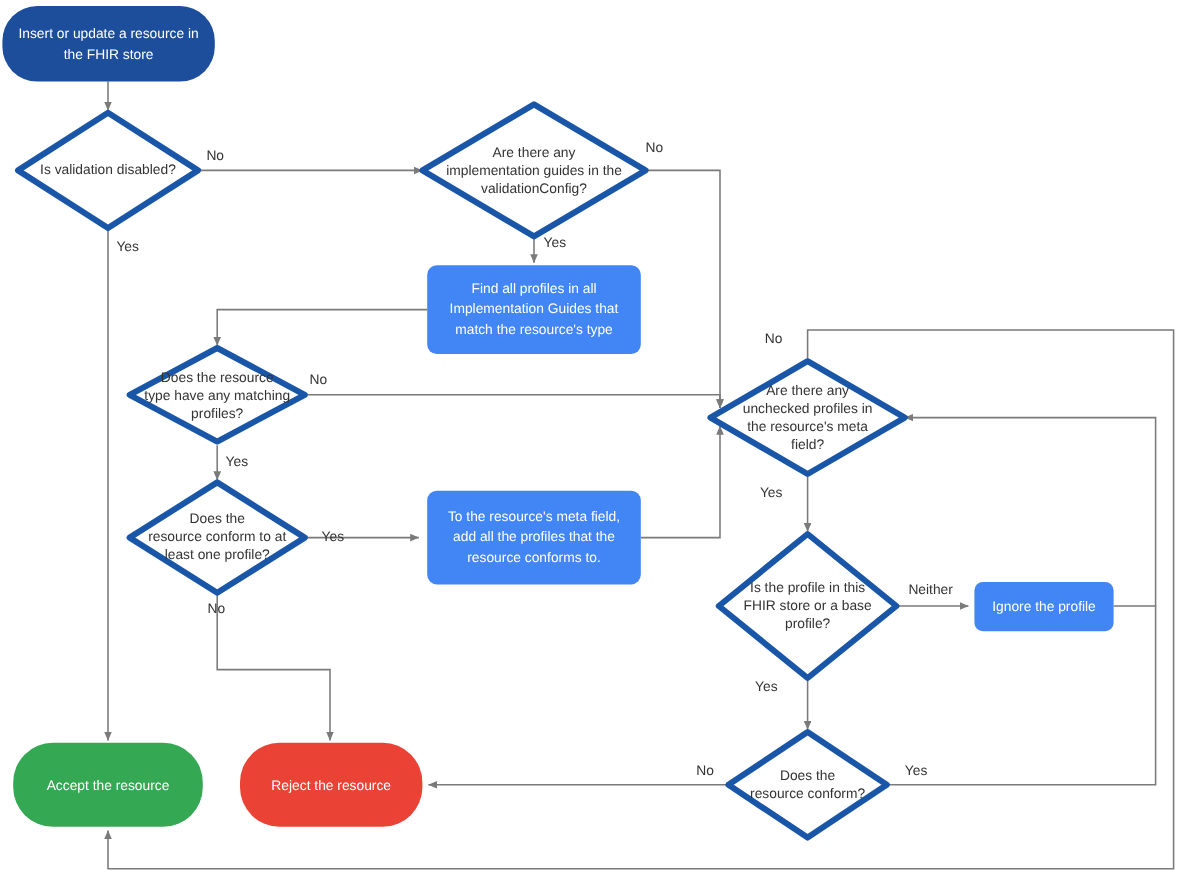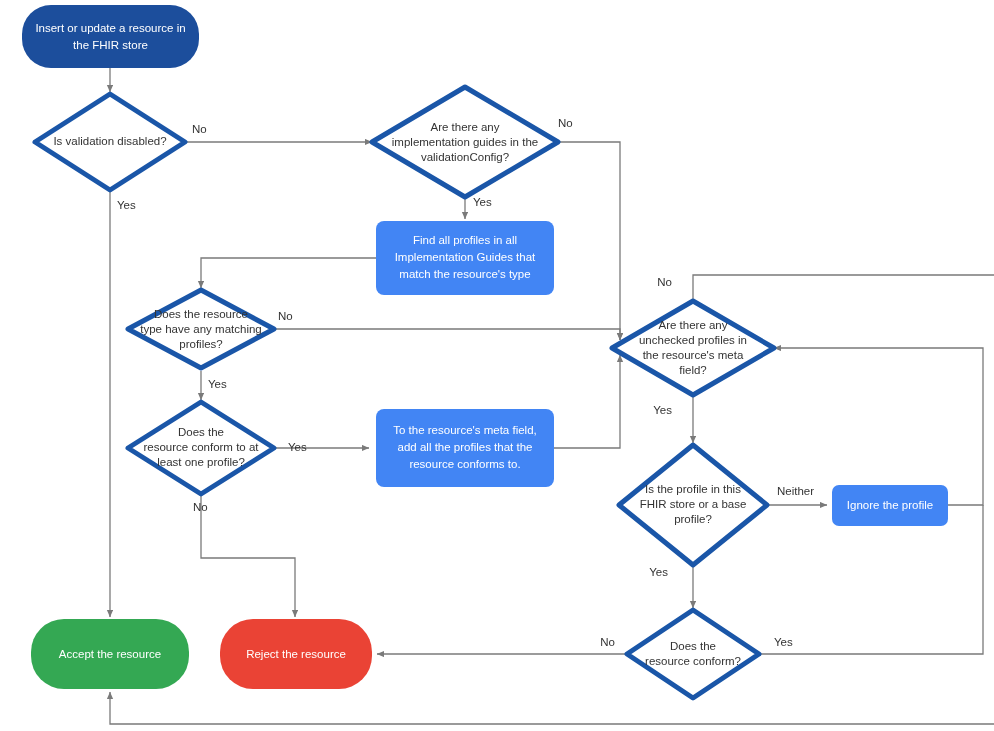--- a/index.html
+++ b/index.html
@@ -1,17 +1,17 @@
 <!DOCTYPE html>
 <html><head>
 <meta charset="utf-8">
 <style>
   html,body{margin:0;padding:0;background:#ffffff;}
   body{width:994px;height:731px;overflow:hidden;font-family:"Liberation Sans",sans-serif;}
-  #flow-root{position:relative;width:858px;height:731px;margin-left:20px;}
+  #flow-root{position:relative;width:858px;height:731px;}
   svg{display:block;}
   .node-text{font-family:"Liberation Sans",sans-serif;font-size:11.5px;fill:#333333;text-anchor:middle;dominant-baseline:middle;}
   .node-text-light{font-family:"Liberation Sans",sans-serif;font-size:11.5px;fill:#ffffff;text-anchor:middle;dominant-baseline:middle;}
   .edge-label{font-family:"Liberation Sans",sans-serif;font-size:11.5px;fill:#333333;dominant-baseline:middle;}
   .diamond{fill:#ffffff;stroke:#1a56a8;stroke-width:5;stroke-linejoin:round;}
   .connector{fill:none;stroke:#7a7a7a;stroke-width:1.3;}
 </style>
 </head>
 <body>
 

